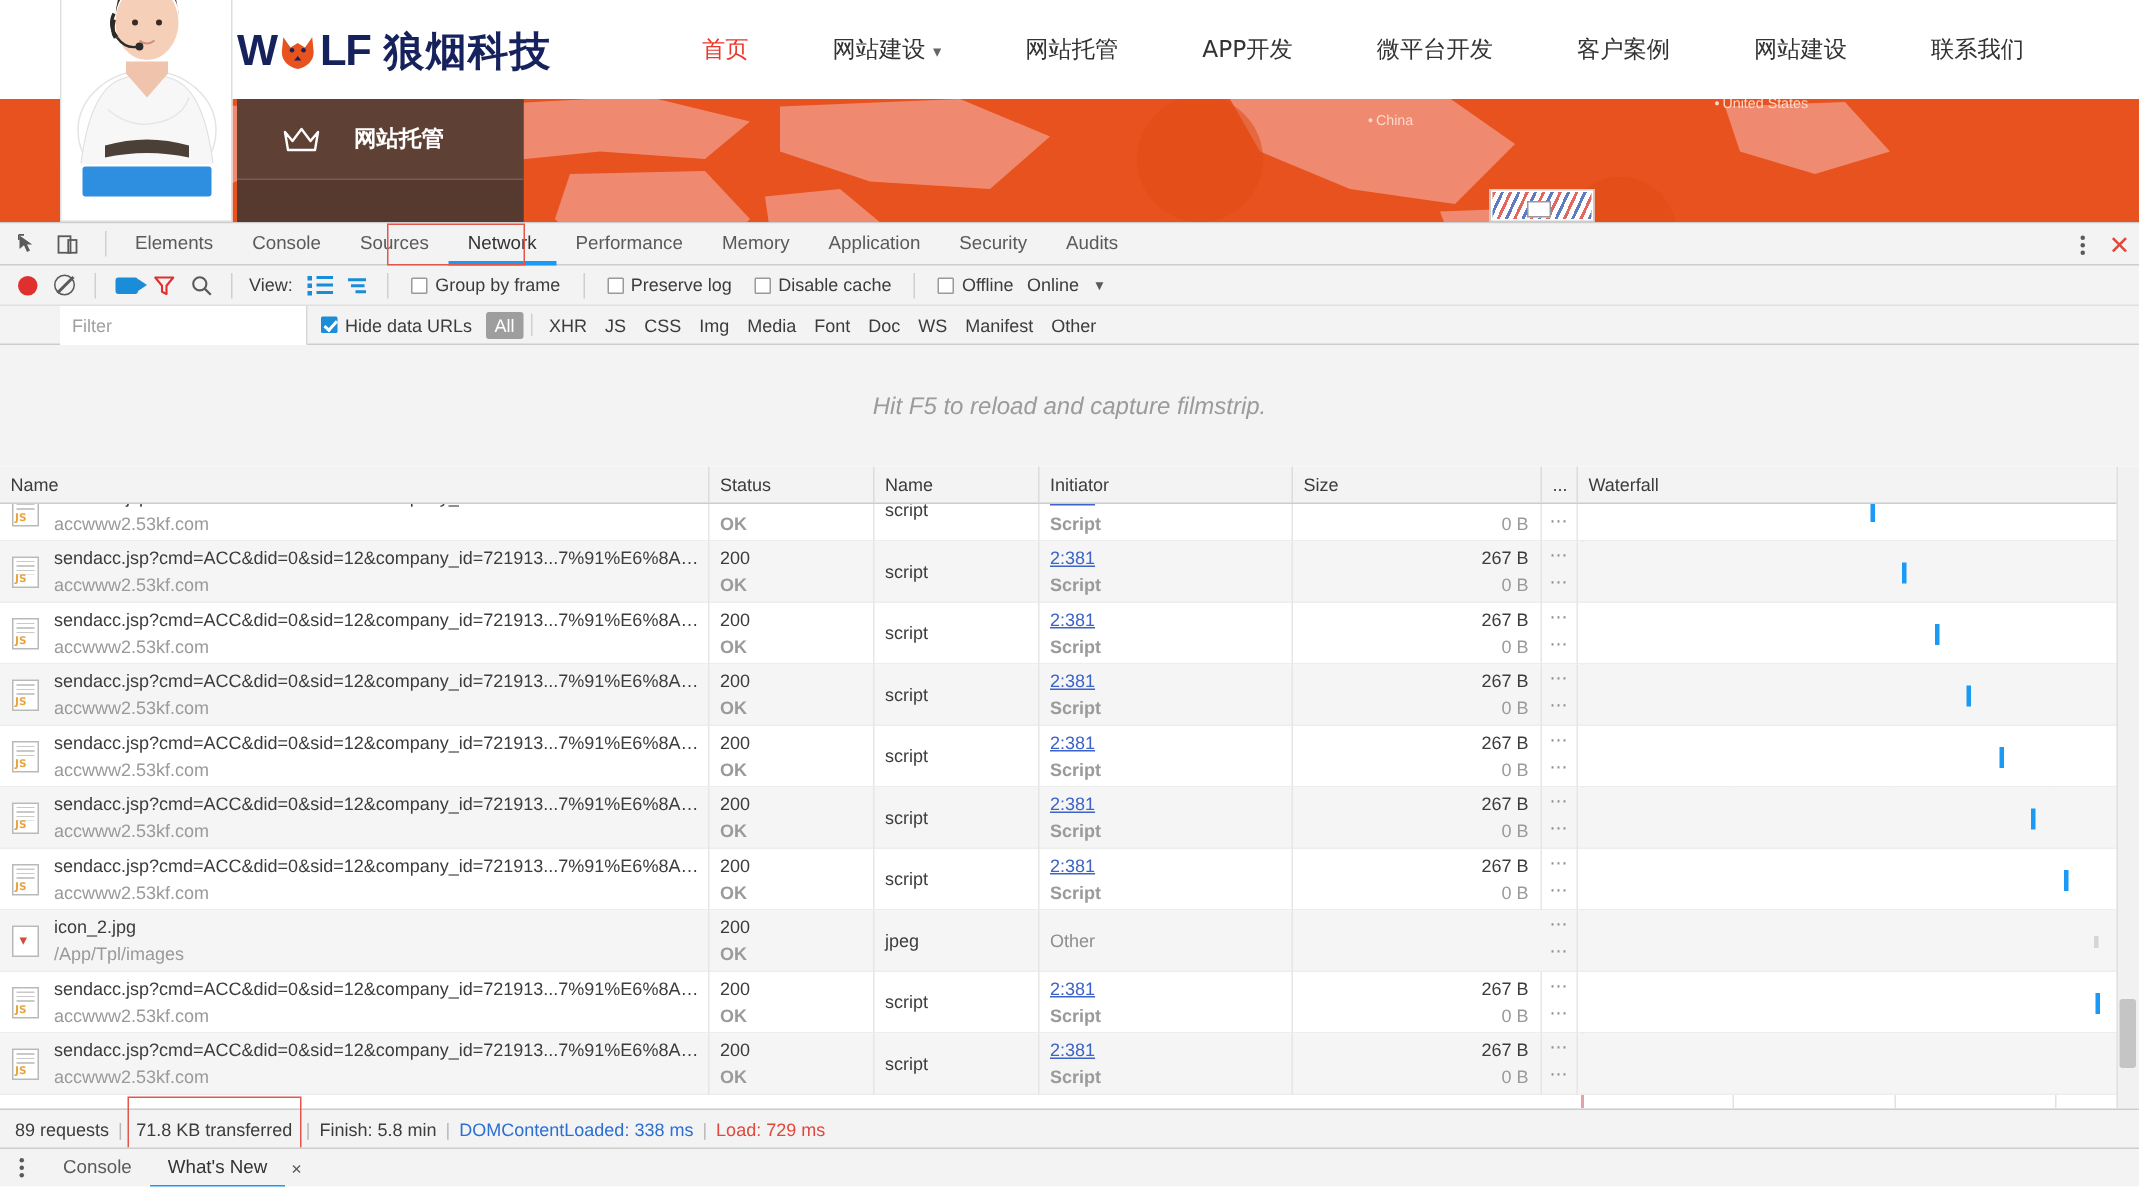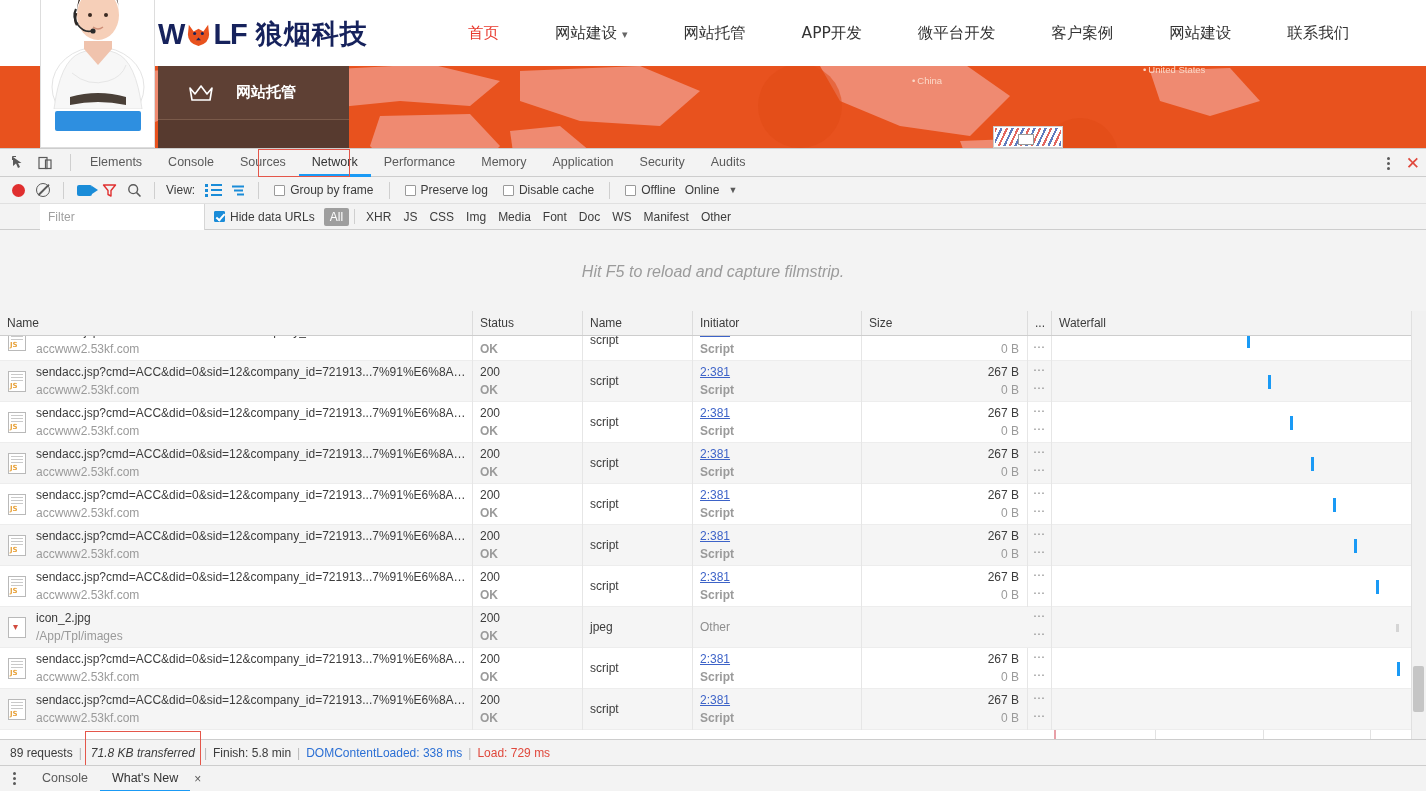--- a/index.html
+++ b/index.html
@@ -133,21 +133,21 @@
   .wf-redline { position: absolute; top: 0; bottom: 0; width: 2px; background: #e8a0a8; }
 
   
   .vscroll { position: absolute; right: 0; top: 0; bottom: 0; width: 15px; background: #f1f1f1; border-left: 1px solid #e0e0e0; }
   .vscroll .thumb { position: absolute; right: 2px; width: 11px; background: #c5c5c5; border-radius: 2px; }
 
   
   .summary { position: absolute; left: 0; right: 0; bottom: 26px; height: 26px; background: #f3f3f3; border-top: 1px solid #cdcdcd; display: flex; align-items: center; padding-left: 4px; gap: 0; font-size: 12px; color: #3c3c3c; }
   .sum-item { padding: 0 6px; white-space: nowrap; }
   .sum-sep { color: #b8b8b8; }
-  .sum-annot { border: 1.5px solid #e4564a; padding: 14px 5px; margin: 0 3px; font-style: italic; }
+  .sum-annot { border: 1.5px solid #e4564a; padding: 14px 5px; margin: 0 3px; }
   .sum-blue { color: #2b6fd4; }
   .sum-red { color: #e0483c; }
 
   
   .drawer { position: absolute; left: 0; right: 0; bottom: 0; height: 26px; background: #f3f3f3; border-top: 1px solid #cdcdcd; display: flex; align-items: center; padding-left: 6px; }
   .dw-kebab { width: 16px; display: flex; flex-direction: column; align-items: center; gap: 2px; cursor: pointer; margin-right: 8px; }
   .dw-kebab i { width: 3px; height: 3px; background: #5a5a5a; border-radius: 50%; display: block; }
   .dw-tab { font-size: 12.5px; color: #5a5a5a; padding: 0 12px; height: 26px; line-height: 25px; cursor: pointer; white-space: nowrap; }
   .dw-tab.selected { color: #333; border-bottom: 2px solid #1a9af5; }
   .dw-close { font-size: 12px; color: #5a5a5a; margin-left: 4px; cursor: pointer; }

